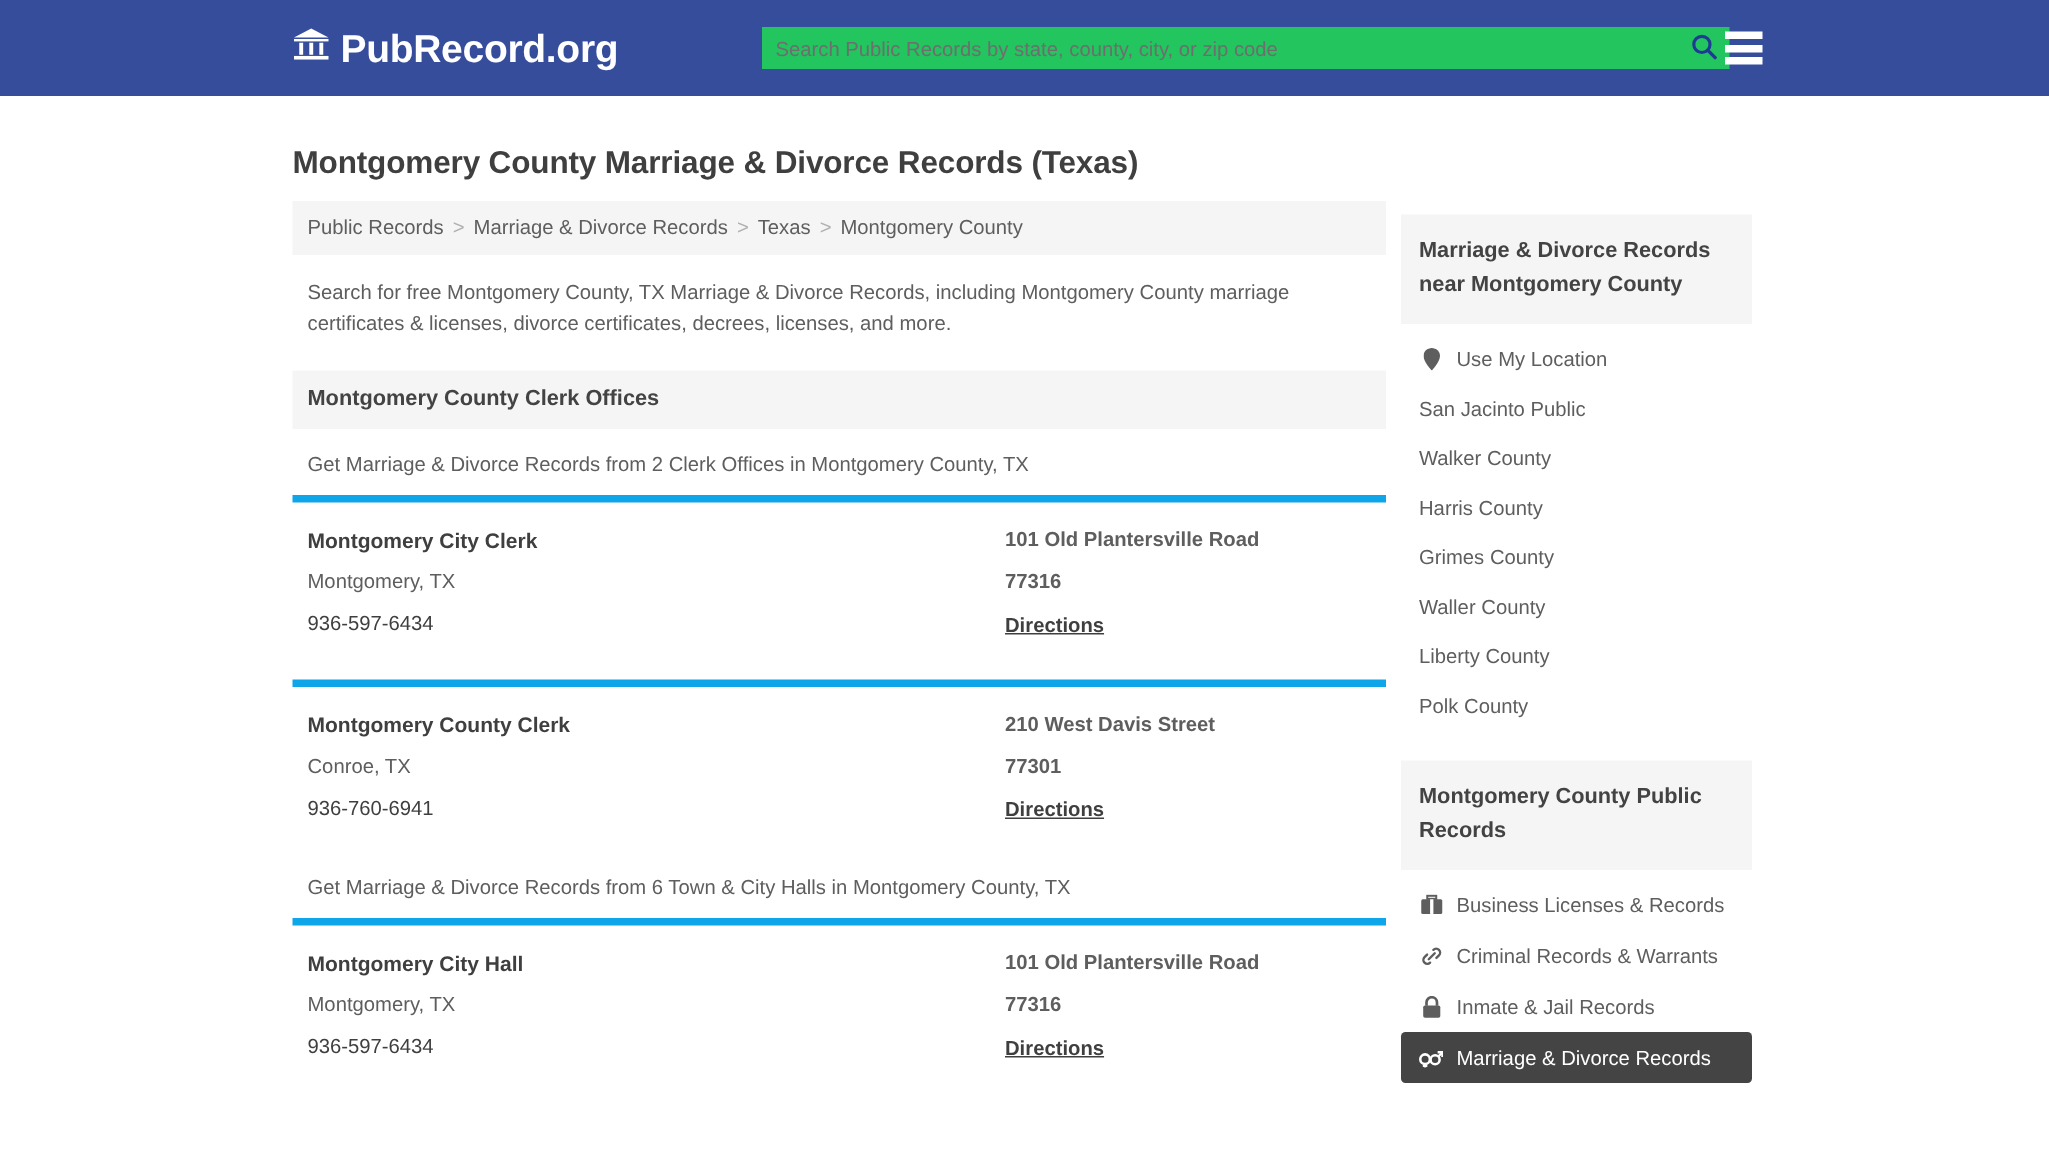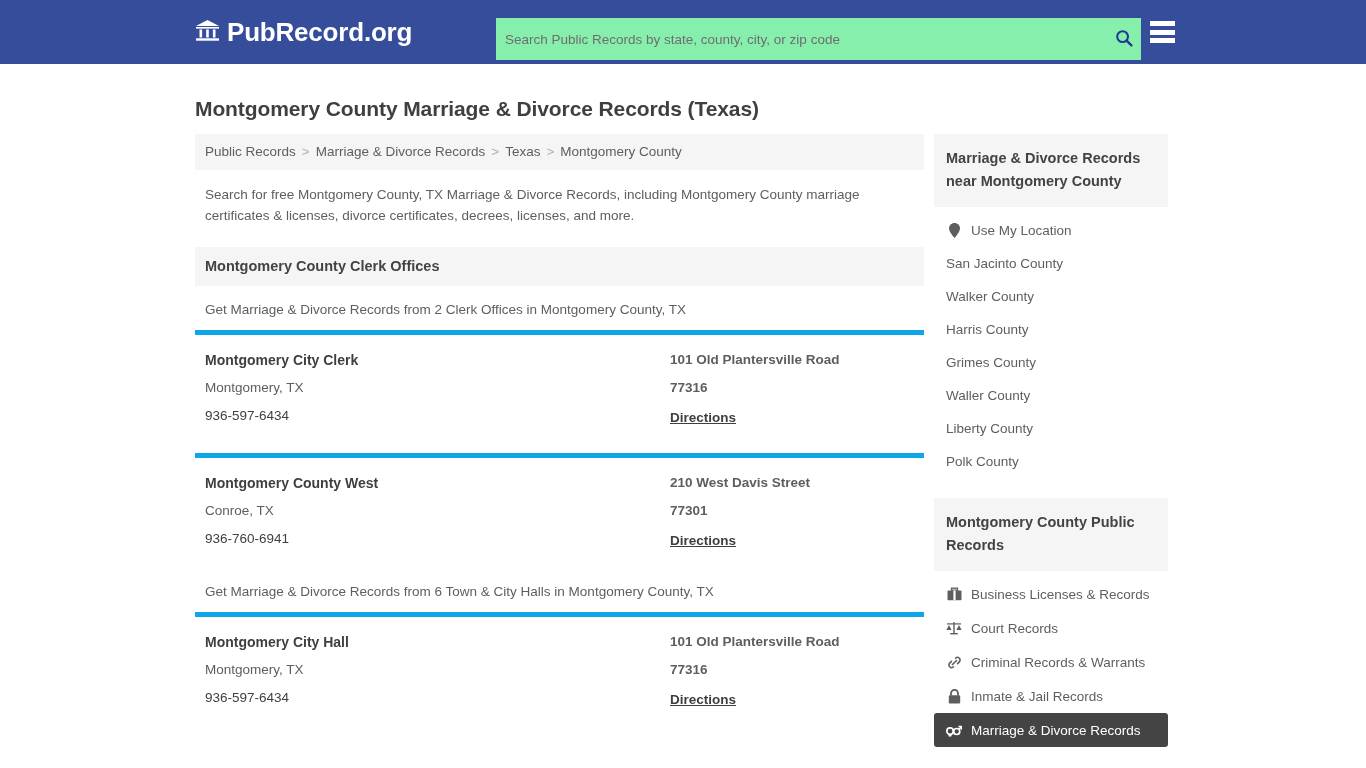--- a/index.html
+++ b/index.html
@@ -28,25 +28,25 @@
   .brand-icon { display: block; }
   .brand-text {
     color: #ffffff;
     font-size: 26px;
     font-weight: bold;
     letter-spacing: -0.2px;
     white-space: nowrap;
   }
   .search-wrap {
     position: absolute;
-    left: 496px;
+    left: 508px;
     top: 18px;
     width: 645px;
-    height: 42px;
-    background: #86efac;
+    height: 28px;
+    background: #22c55e;
     display: flex;
     align-items: center;
   }
   .search-input {
     flex: 1;
     border: 0;
     outline: none;
     height: 100%;
     padding: 0 8px 0 9px;
     font-family: "Liberation Sans", sans-serif;
@@ -85,21 +85,21 @@
     font-size: 21px;
     font-weight: bold;
     color: #3f3f3f;
     letter-spacing: -0.1px;
   }
   .columns {
     display: flex;
     margin-left: 195px;
     margin-top: 13px;
     gap: 10px;
-    align-items: flex-start;
+    align-items: flex-end;
   }
   .main-col { width: 729px; }
   .side-col { width: 234px; }
 
   
   .breadcrumb {
     background: #f5f5f5;
     padding: 10px 10px 11px 10px;
     font-size: 13.5px;
     color: #5e5e5e;
@@ -260,21 +260,21 @@
           </div>
           <div class="entry-right">
             <div class="entry-line">101 Old Plantersville Road</div>
             <div class="entry-line">77316</div>
             <a class="directions" href="#">Directions</a>
           </div>
         </div>
 
         <div class="entry">
           <div class="entry-left">
-            <a class="entry-name" href="#">Montgomery County West</a>
+            <a class="entry-name" href="#">Montgomery County Clerk</a>
             <div class="entry-line">Conroe, TX</div>
             <div class="entry-line dark">936-760-6941</div>
           </div>
           <div class="entry-right">
             <div class="entry-line">210 West Davis Street</div>
             <div class="entry-line">77301</div>
             <a class="directions" href="#">Directions</a>
           </div>
         </div>
       </div>
@@ -305,21 +305,21 @@
       <div class="side-list">
         <a class="side-item" href="#">
           <span class="side-icon">
             <svg width="11" height="15" viewBox="0 0 11 15" aria-hidden="true">
               <path d="M5.5 0C2.5 0 0 2.4 0 5.3c0 3.9 5.5 9.7 5.5 9.7S11 9.2 11 5.3C11 2.4 8.5 0 5.5 0z" fill="#5e5e5e"></path>
             </svg>
           </span>
           <span>Use My Location</span>
         </a>
         <a class="side-item" href="#">
-          <span>San Jacinto County</span>
+          <span>San Jacinto Public</span>
         </a>
         <a class="side-item" href="#">
           <span>Walker County</span>
         </a>
         <a class="side-item" href="#">
           <span>Harris County</span>
         </a>
         <a class="side-item" href="#">
           <span>Grimes County</span>
         </a>
@@ -342,32 +342,20 @@
             <span class="side-icon">
               <svg width="15" height="14" viewBox="0 0 15 14" aria-hidden="true">
                 <rect x="4.5" y="1.2" width="6" height="2" fill="none" stroke="#5e5e5e" stroke-width="1.3"></rect>
                 <rect x="0.5" y="3.5" width="14" height="9.8" rx="1" fill="#5e5e5e"></rect>
                 <rect x="6.4" y="3.5" width="2.2" height="9.8" fill="#ffffff"></rect>
               </svg>
             </span>
             <span>Business Licenses &amp; Records</span>
           </a>
 
-          <a class="side-item" href="#">
-            <span class="side-icon">
-              <svg width="16" height="14" viewBox="0 0 16 14" aria-hidden="true">
-                <rect x="7.3" y="1" width="1.4" height="12" fill="#5e5e5e"></rect>
-                <rect x="1" y="2.3" width="14" height="1.2" fill="#5e5e5e"></rect>
-                <rect x="4.2" y="12" width="7.6" height="1.4" fill="#5e5e5e"></rect>
-                <polygon points="3,4 5.6,9 0.4,9" fill="#5e5e5e"></polygon>
-                <polygon points="13,4 15.6,9 10.4,9" fill="#5e5e5e"></polygon>
-              </svg>
-            </span>
-            <span>Court Records</span>
-          </a>
 
           <a class="side-item" href="#">
             <span class="side-icon">
               <svg width="15" height="15" viewBox="0 0 15 15" aria-hidden="true">
                 <path d="M5.5 9.5 L9.5 5.5" stroke="#5e5e5e" stroke-width="1.6" stroke-linecap="round"></path>
                 <path d="M8.6 3.2 a2.6 2.6 0 0 1 3.7 3.7 l-1.7 1.7" fill="none" stroke="#5e5e5e" stroke-width="1.6" stroke-linecap="round"></path>
                 <path d="M6.4 11.8 a2.6 2.6 0 0 1 -3.7 -3.7 l1.7 -1.7" fill="none" stroke="#5e5e5e" stroke-width="1.6" stroke-linecap="round"></path>
               </svg>
             </span>
             <span>Criminal Records &amp; Warrants</span>

